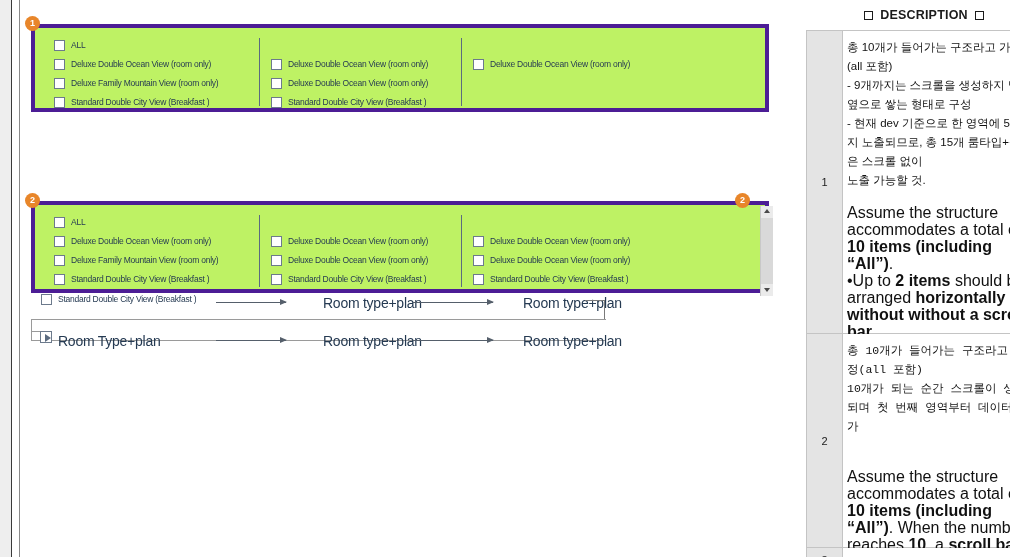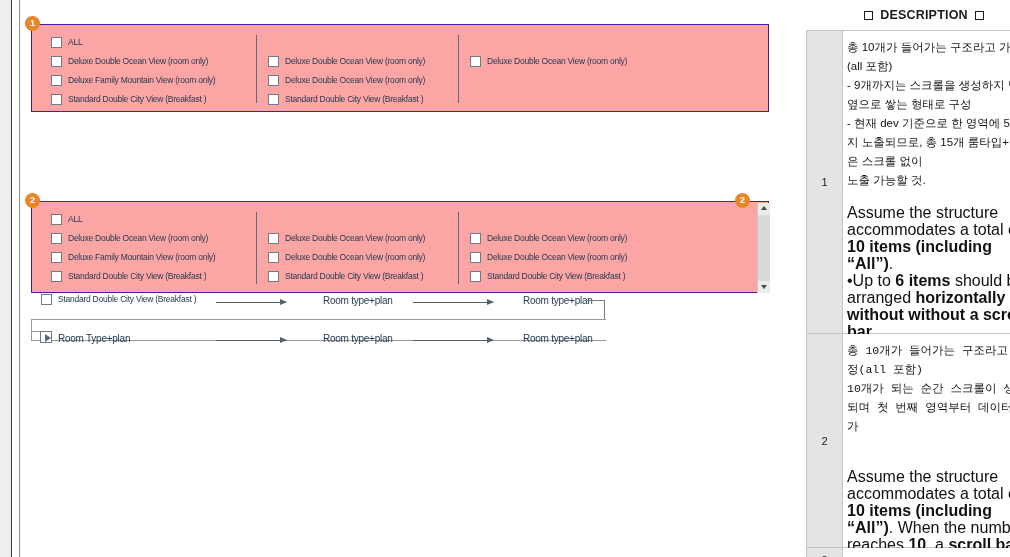--- a/index.html
+++ b/index.html
@@ -40,22 +40,22 @@
   .canvas {
     position: absolute;
     left: 20px; top: 0;
     width: 745px; height: 557px;
     background: #ffffff;
   }
 
   
   .panel {
     position: absolute;
-    border: 1px solid #4c1d95;
-    background: #fca5a5;
+    border: 4px solid #4c1d95;
+    background: #bef264;
   }
   #panel-1 { left: 11px; top: 24px; width: 738px; height: 88px; }
   #panel-2 { left: 11px; top: 201px; width: 738px; height: 92px; }
 
   .panel-inner { position: relative; width: 100%; height: 100%; }
 
   
   .vsep {
     position: absolute;
     width: 1px;
@@ -147,21 +147,21 @@
     content: "";
     position: absolute;
     right: -1px; top: -3px;
     width: 0; height: 0;
     border-left: 7px solid #555f6b;
     border-top: 3.5px solid transparent;
     border-bottom: 3.5px solid transparent;
   }
   .flow-text {
     position: absolute;
-    font-size: 10px;
+    font-size: 14px;
     color: #253a52;
     letter-spacing: -0.25px;
     top: 1px;
     white-space: nowrap;
   }
 
   
   .lconn {
     position: absolute;
     border-top: 1px solid #7a7a7a;
@@ -426,21 +426,21 @@
 
     <div class="desc-table">
 
       <div class="desc-row" id="row-1">
         <div class="desc-num">1</div>
         <div class="desc-body">
           <div class="ko-block">총 10개가 들어가는 구조라고 가정 (all 포함)
 - 9개까지는 스크롤을 생성하지 말고 옆으로 쌓는 형태로 구성
 - 현재 dev 기준으로 한 영역에 5개 까지 노출되므로, 총 15개 룸타입+플랜은 스크롤 없이
 노출 가능할 것.</div>
-          <div class="en-block">Assume the structure accommodates a total of <b>10 items (including “All”)</b>.<br>•Up to <b>6 items</b> should be arranged <b>horizontally without without a scroll bar.</b><br>•Currently, in the dev environment, <b>5 items</b> are displayed per area, so a total of <b>15 room types + plans</b> can be displayed <b>without scrolling</b>.</div>
+          <div class="en-block">Assume the structure accommodates a total of <b>10 items (including “All”)</b>.<br>•Up to <b>2 items</b> should be arranged <b>horizontally without without a scroll bar.</b><br>•Currently, in the dev environment, <b>5 items</b> are displayed per area, so a total of <b>15 room types + plans</b> can be displayed <b>without scrolling</b>.</div>
         </div>
       </div>
 
       <div class="desc-row" id="row-2">
         <div class="desc-num">2</div>
         <div class="desc-body">
           <div class="ko-block">총 10개가 들어가는 구조라고 가정(all 포함)
 10개가 되는 순간 스크롤이 생성되며 첫 번째 영역부터 데이터 추가</div>
           <div class="en-block">Assume the structure accommodates a total of <b>10 items (including “All”)</b>. When the number reaches <b>10</b>, a <b>scroll bar</b> should be generated, and data should begin to be added from the <b>first section</b>.</div>
         </div>

